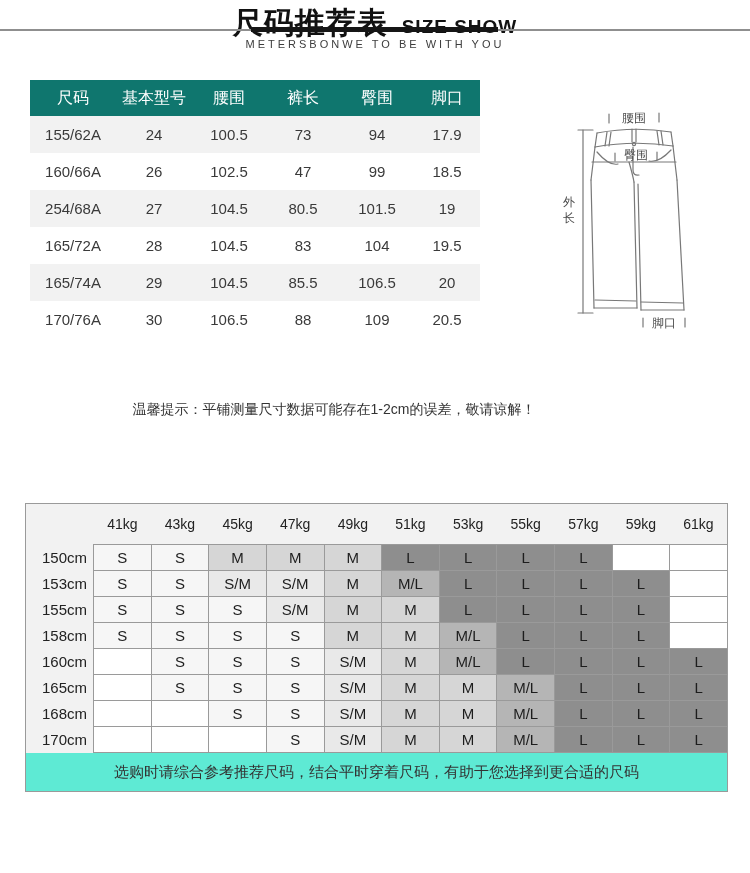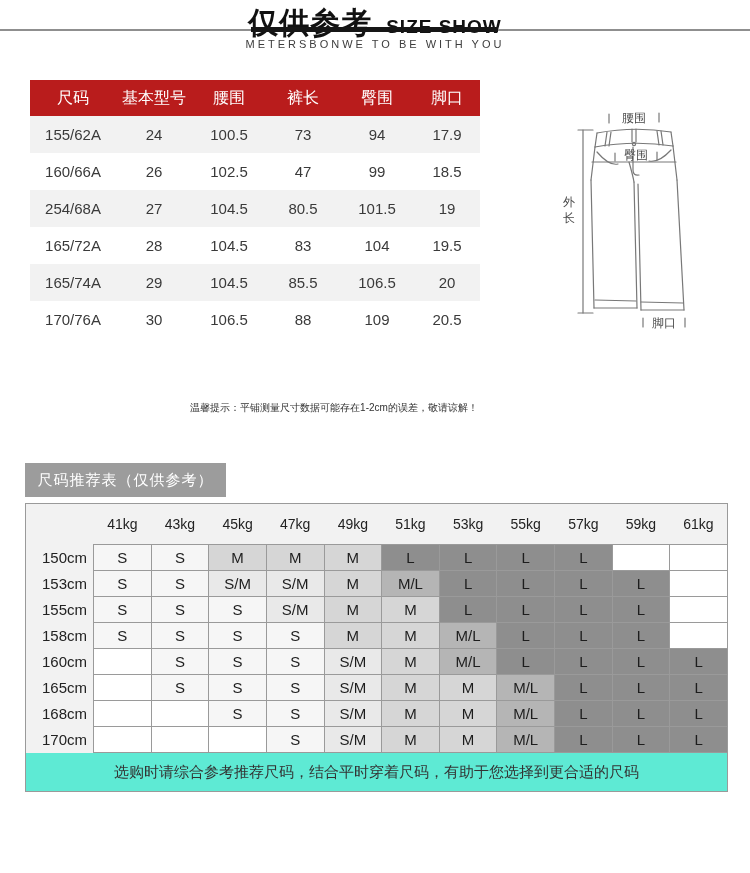--- a/index.html
+++ b/index.html
@@ -21,33 +21,33 @@
   .hdr-slogan{
     position:absolute; top:38px; left:0; width:750px; text-align:center;
     font-size:11px; letter-spacing:3px; color:#3d3d3d; font-weight:500;
   }
   
   .size-table{
     position:absolute; left:30px; top:80px; width:450px;
     border-collapse:collapse; table-layout:fixed; text-align:center;
   }
   .size-table th{
-    background:#b91c1c; color:#fff; font-weight:400; font-size:16px; height:36px;
+    background:#0f766e; color:#fff; font-weight:400; font-size:16px; height:36px;
   }
   .size-table td{ font-size:15px; color:#3a3a3a; height:37px; }
   .size-table tbody tr:nth-child(odd){ background:#f2f2f2; }
   .size-table tbody tr:nth-child(even){ background:#fff; }
   
   .pants-wrap{ position:absolute; left:545px; top:96px; width:185px; height:265px; }
   .pants-wrap svg{ width:100%; height:100%; }
   .pants-label{ font-size:12px; fill:#4a4a4a; font-family:"Liberation Sans",sans-serif; }
   
   .notice{
     position:absolute; top:401px; left:0; width:668px; text-align:center;
-    font-size:10px; color:#333;
+    font-size:14px; color:#333;
   }
   
   .rec-badge{
     position:absolute; left:25px; top:463px; width:201px; height:34px;
     background:#9c9c9c; color:#fff; font-size:15px;
     display:flex; align-items:center; justify-content:center; letter-spacing:1px;
   }
   .rec-table{
     position:absolute; left:25px; top:503px; width:703px;
     border-collapse:collapse; table-layout:fixed;
@@ -69,21 +69,21 @@
   .rec-table td.rec-footer{
     height:39px; text-align:center; font-size:15px; color:#333; background:#5eead4;
   }
 </style>
 </head>
 <body>
 
 <div class="page">
 
   <div class="hdr-title-row">
-    <span class="hdr-title-cn">仅供参考</span>
+    <span class="hdr-title-cn">尺码推荐表</span>
     <span class="hdr-title-en">SIZE SHOW</span>
   </div>
   <div class="hdr-line-thin"></div>
   <div class="hdr-line-thick"></div>
   <div class="hdr-slogan">METERSBONWE TO BE WITH YOU</div>
 
   <table class="size-table" id="size-table">
     <colgroup>
       <col style="width:86px">
         <col style="width:76px">
@@ -208,21 +208,20 @@
       <text class="pants-label" x="89" y="26" text-anchor="middle">腰围</text>
       <text class="pants-label" x="91" y="63" text-anchor="middle">臀围</text>
       <text class="pants-label" x="24" y="110" text-anchor="middle">外</text>
       <text class="pants-label" x="24" y="126" text-anchor="middle">长</text>
       <text class="pants-label" x="119" y="231" text-anchor="middle">脚口</text>
     </svg>
   </div>
 
   <div class="notice">温馨提示：平铺测量尺寸数据可能存在1-2cm的误差，敬请谅解！</div>
 
-  <div class="rec-badge">尺码推荐表（仅供参考）</div>
 
   <table class="rec-table" id="rec-table">
     <colgroup id="rec-cols">
         <col class="h-col">
         <col>
         <col>
         <col>
         <col>
         <col>
         <col>

